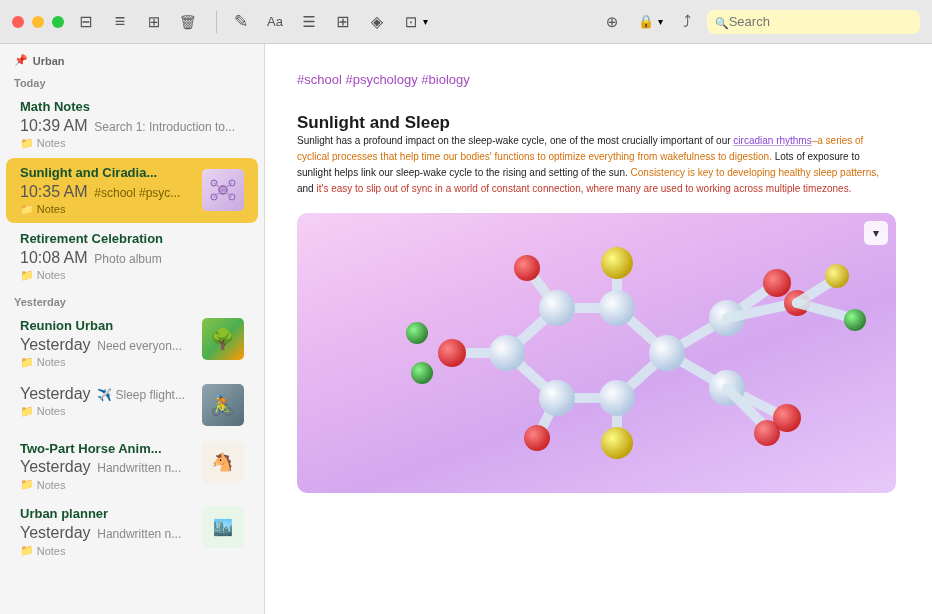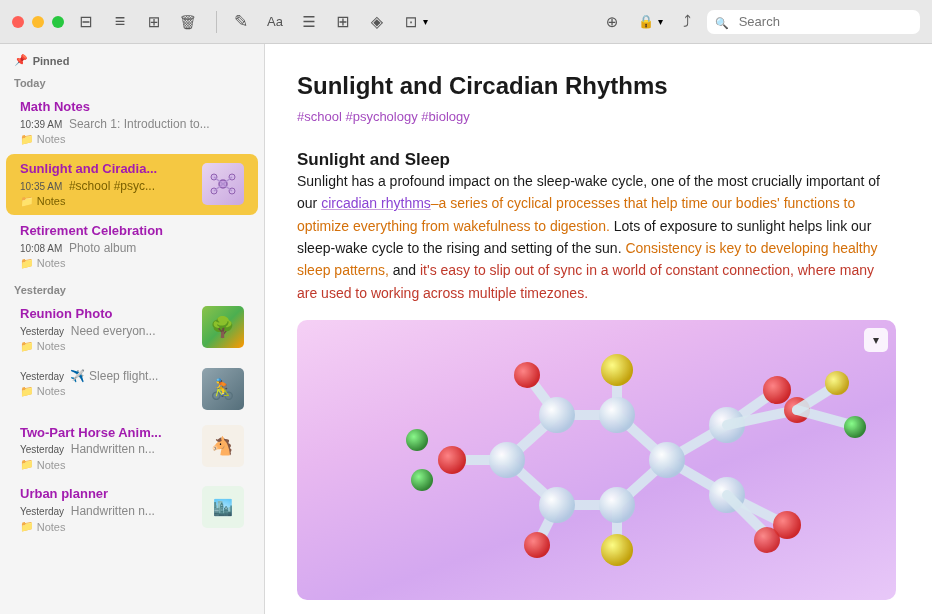--- a/index.html
+++ b/index.html
@@ -58,24 +58,24 @@
     }
     .divider-v {
       width: 1px;
       height: 22px;
       background: #c0c0c0;
       margin: 0 4px;
     }
     .search-box {
       display: flex;
       align-items: center;
-      background: #ffffff;
+      background: #fef9c3;
       border-radius: 7px;
       padding: 3px 8px;
-      gap: 10px;
+      gap: 0;
       width: 213px;
       height: 24px;
     }
     .search-box input {
       border: none;
       background: transparent;
       outline: none;
       font-size: 13px;
       color: #888;
       width: 100%;
@@ -131,35 +131,35 @@
       background: #f5c842;
       align-items: center;
     }
     .note-item.selected .note-meta { color: #7a6000; }
     .note-item.selected .note-folder { color: #7a6000; }
 
     .note-info { flex: 1; min-width: 0; }
     .note-title {
       font-size: 13px;
       font-weight: 600;
-      color: #a21caf;
+      color: #14532d;
       white-space: nowrap;
       overflow: hidden;
       text-overflow: ellipsis;
       line-height: 1.3;
     }
     .note-meta {
       font-size: 12px;
       color: #888;
       margin-top: 1px;
       white-space: nowrap;
       overflow: hidden;
       text-overflow: ellipsis;
     }
-    .note-time { color: #555; font-size: 10px; }
+    .note-time { color: #555; font-size: 16px; }
     .note-folder {
       font-size: 11px;
       color: #999;
       display: flex;
       align-items: center;
       gap: 3px;
       margin-top: 2px;
     }
 
     .note-thumbnail {
@@ -230,21 +230,21 @@
       margin-bottom: 26px;
     }
 
     .note-section-title {
       font-size: 17px;
       font-weight: 700;
       color: #1a1a1a;
     }
 
     .note-body {
-      font-size: 14px;
+      font-size: 10px;
       line-height: 1.6;
       color: #1a1a1a;
     }
     .highlight-purple {
       color: #8b44d4;
       text-decoration: underline;
       text-decoration-color: #c9a0dc;
     }
     .highlight-orange {
       color: #d4700a;
@@ -348,21 +348,21 @@
     <input type="text" placeholder="Search" style="">
   </div>
 </div>
 
 <div class="main-container">
 
   <div class="sidebar">
 
     <div class="pinned-section">
       <span>📌</span>
-      <span>Pinned</span>
+      <span>Urban</span>
     </div>
 
     <div class="section-label">Today</div>
 
     <div class="note-item">
       <div class="note-info">
         <div class="note-title">Math Notes</div>
         <div class="note-meta">
           <span class="note-time">10:39 AM</span>
           &nbsp;<span>Search 1: Introduction to...</span>
@@ -412,21 +412,21 @@
           <span>📁</span>
           <span>Notes</span>
         </div>
       </div>
     </div>
 
     <div class="section-label">Yesterday</div>
 
     <div class="note-item">
       <div class="note-info">
-        <div class="note-title">Reunion Photo</div>
+        <div class="note-title">Reunion Urban</div>
         <div class="note-meta">
           <span class="note-time">Yesterday</span>
           &nbsp;<span>Need everyon...</span>
         </div>
         <div class="note-folder">
           <span>📁</span>
           <span>Notes</span>
         </div>
       </div>
       <div class="note-thumbnail picnic">🌳</div>
@@ -472,21 +472,20 @@
           <span>📁</span>
           <span>Notes</span>
         </div>
       </div>
       <div class="note-thumbnail urban">🏙️</div>
     </div>
 
   </div>
 
   <div class="note-content">
-    <h1 class="note-main-title">Sunlight and Circadian Rhythms</h1>
     <div class="note-tags">#school #psychology #biology</div>
     <h2 class="note-section-title">Sunlight and Sleep</h2>
 
     <div class="note-body">
       <span>Sunlight has a profound impact on the sleep-wake cycle, one of the most crucially important of our </span><span class="highlight-purple">circadian rhythms</span><span class="highlight-orange">–a series of cyclical processes that help time our bodies' functions to optimize everything from wakefulness to digestion.</span><span> Lots of exposure to sunlight helps link our sleep-wake cycle to the rising and setting of the sun. </span><span class="highlight-orange">Consistency is key to developing healthy sleep patterns,</span><span> and </span><span class="highlight-red">it's easy to slip out of sync in a world of constant connection, where many are used to working across multiple timezones.</span>
     </div>
 
     <div class="note-image-container">
       <div class="image-expand-btn">▾</div>
       <div class="molecule-container">

